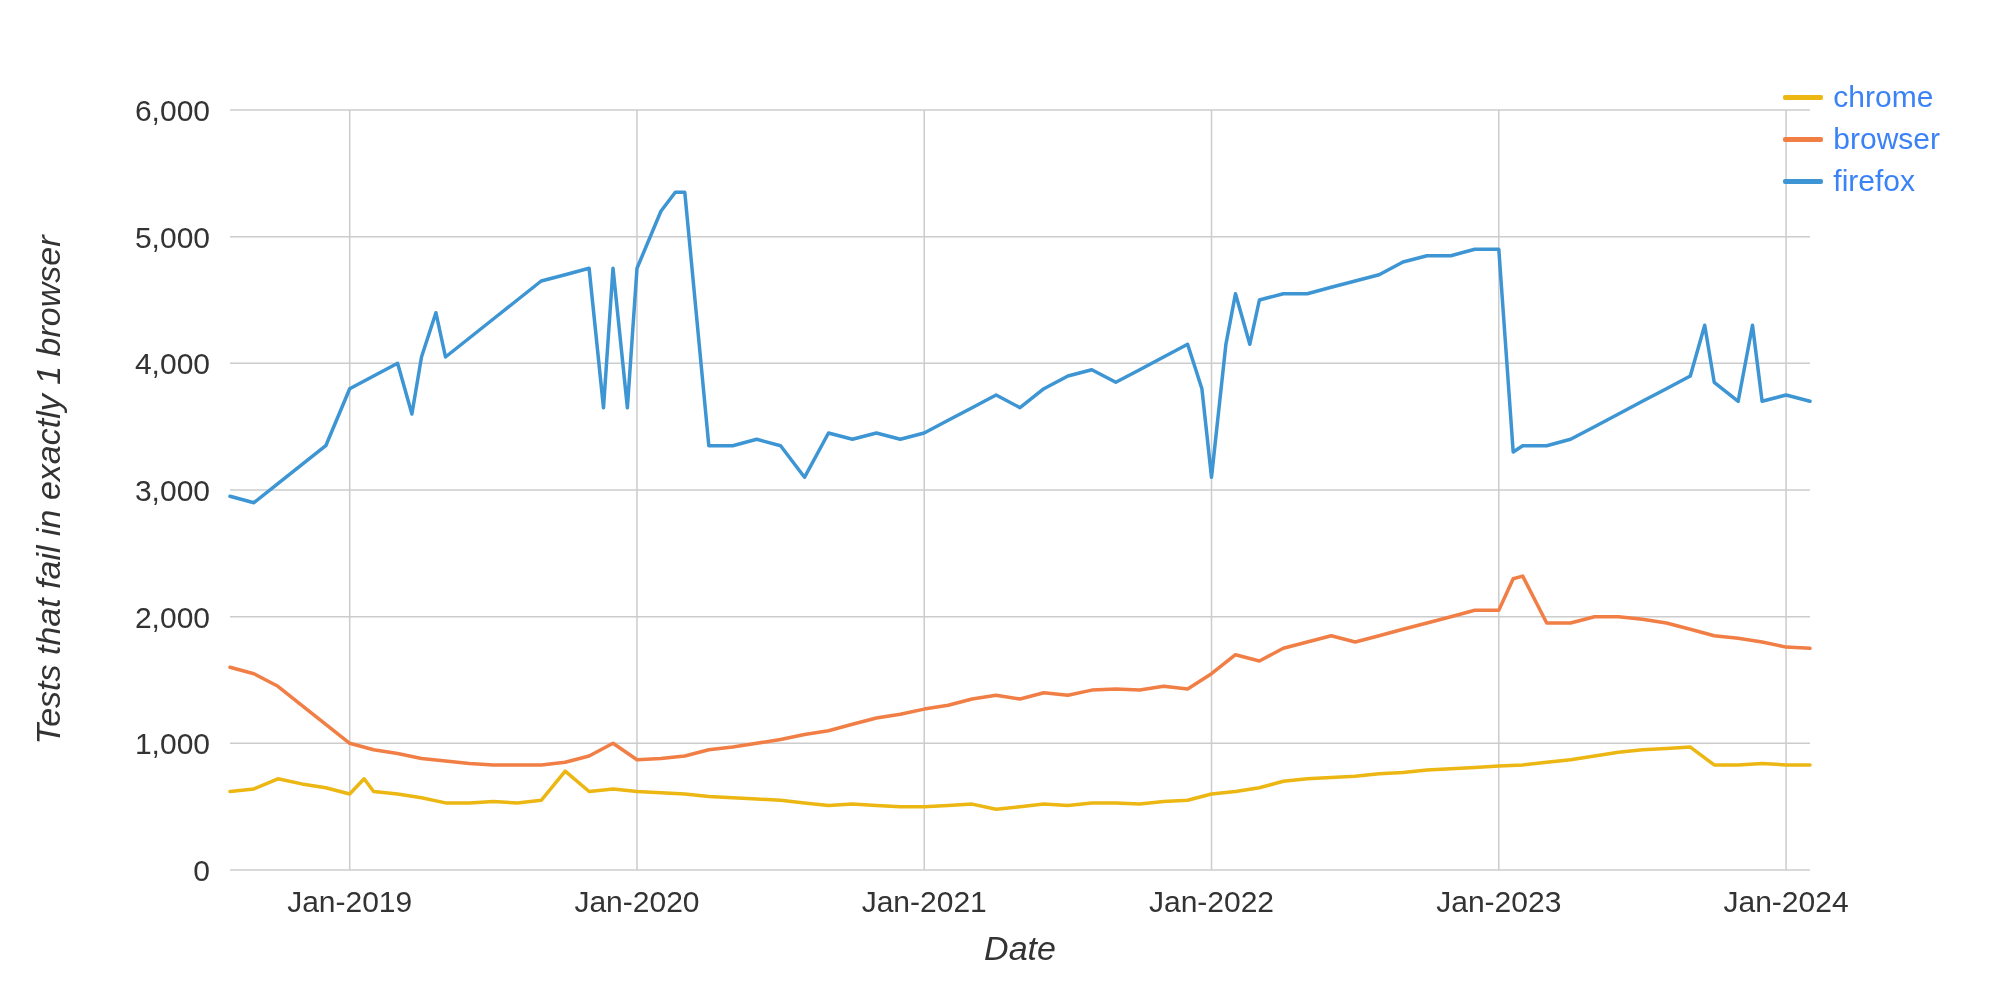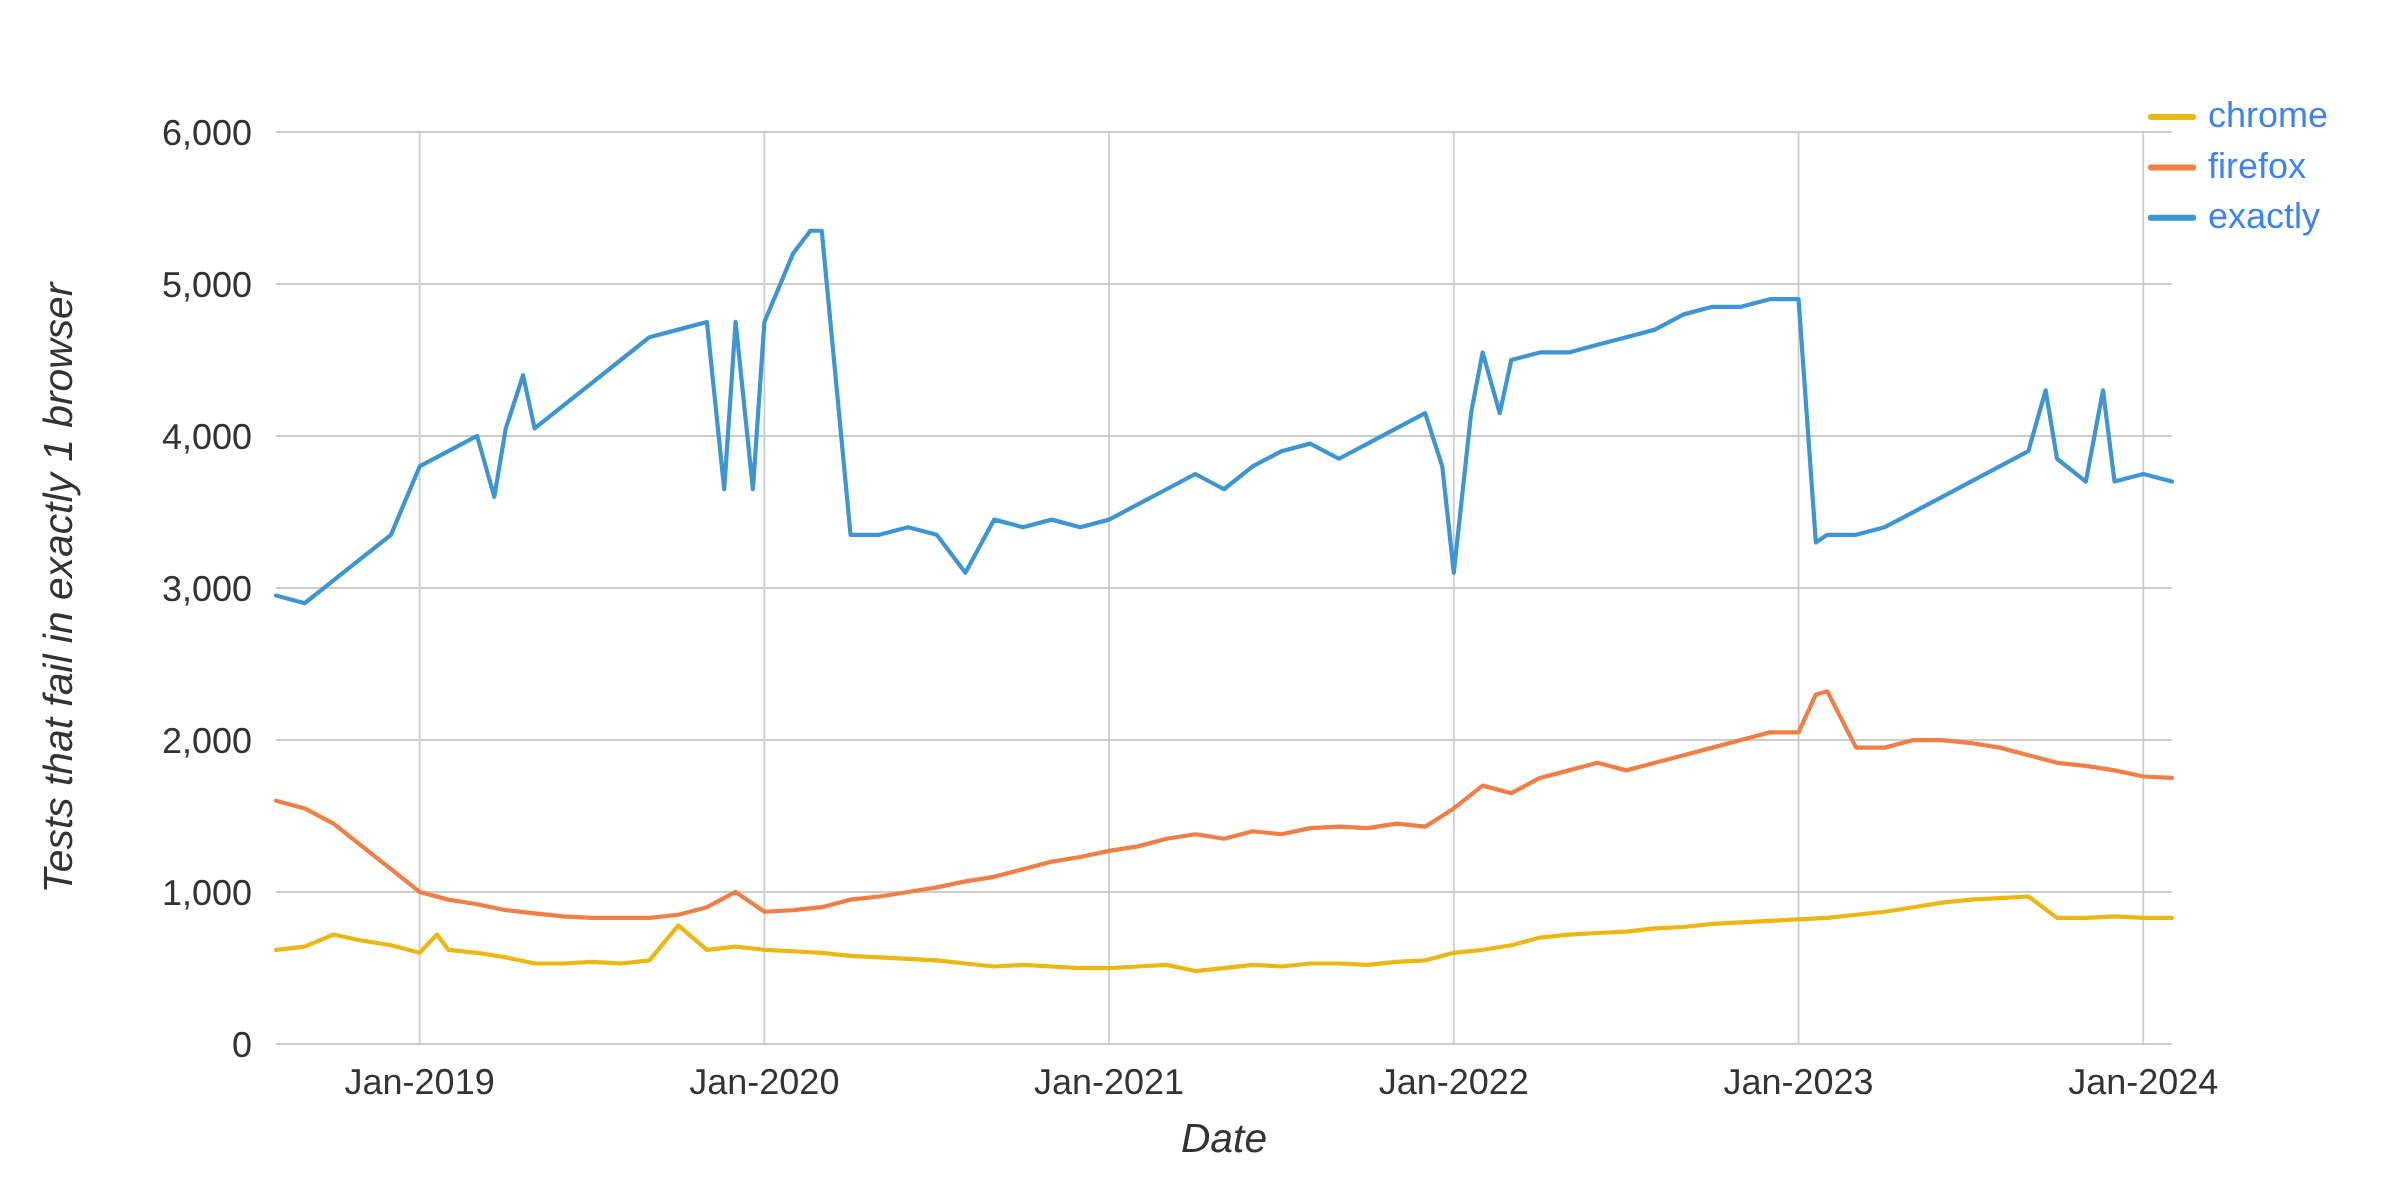--- a/index.html
+++ b/index.html
@@ -95,20 +95,20 @@
       <text x="0" y="0" transform="translate(60,490) rotate(-90)" text-anchor="middle" class="axis-label">Tests that fail in exactly 1 browser</text>
       <text x="1020" y="960" text-anchor="middle" class="axis-label">Date</text>
     </svg>
   <div class="legend-wrap" id="legend">
       <div class="legend-item">
         <span class="legend-swatch" style="background: rgb(236, 182, 19);"></span>
         <span>chrome</span>
       </div>
       <div class="legend-item">
         <span class="legend-swatch" style="background: rgb(240, 126, 69);"></span>
-        <span>firefox</span>
+        <span>browser</span>
       </div>
       <div class="legend-item">
         <span class="legend-swatch" style="background: rgb(61, 149, 211);"></span>
-        <span>exactly</span>
+        <span>firefox</span>
       </div>
     </div>
 </div>
 
 </body></html>

